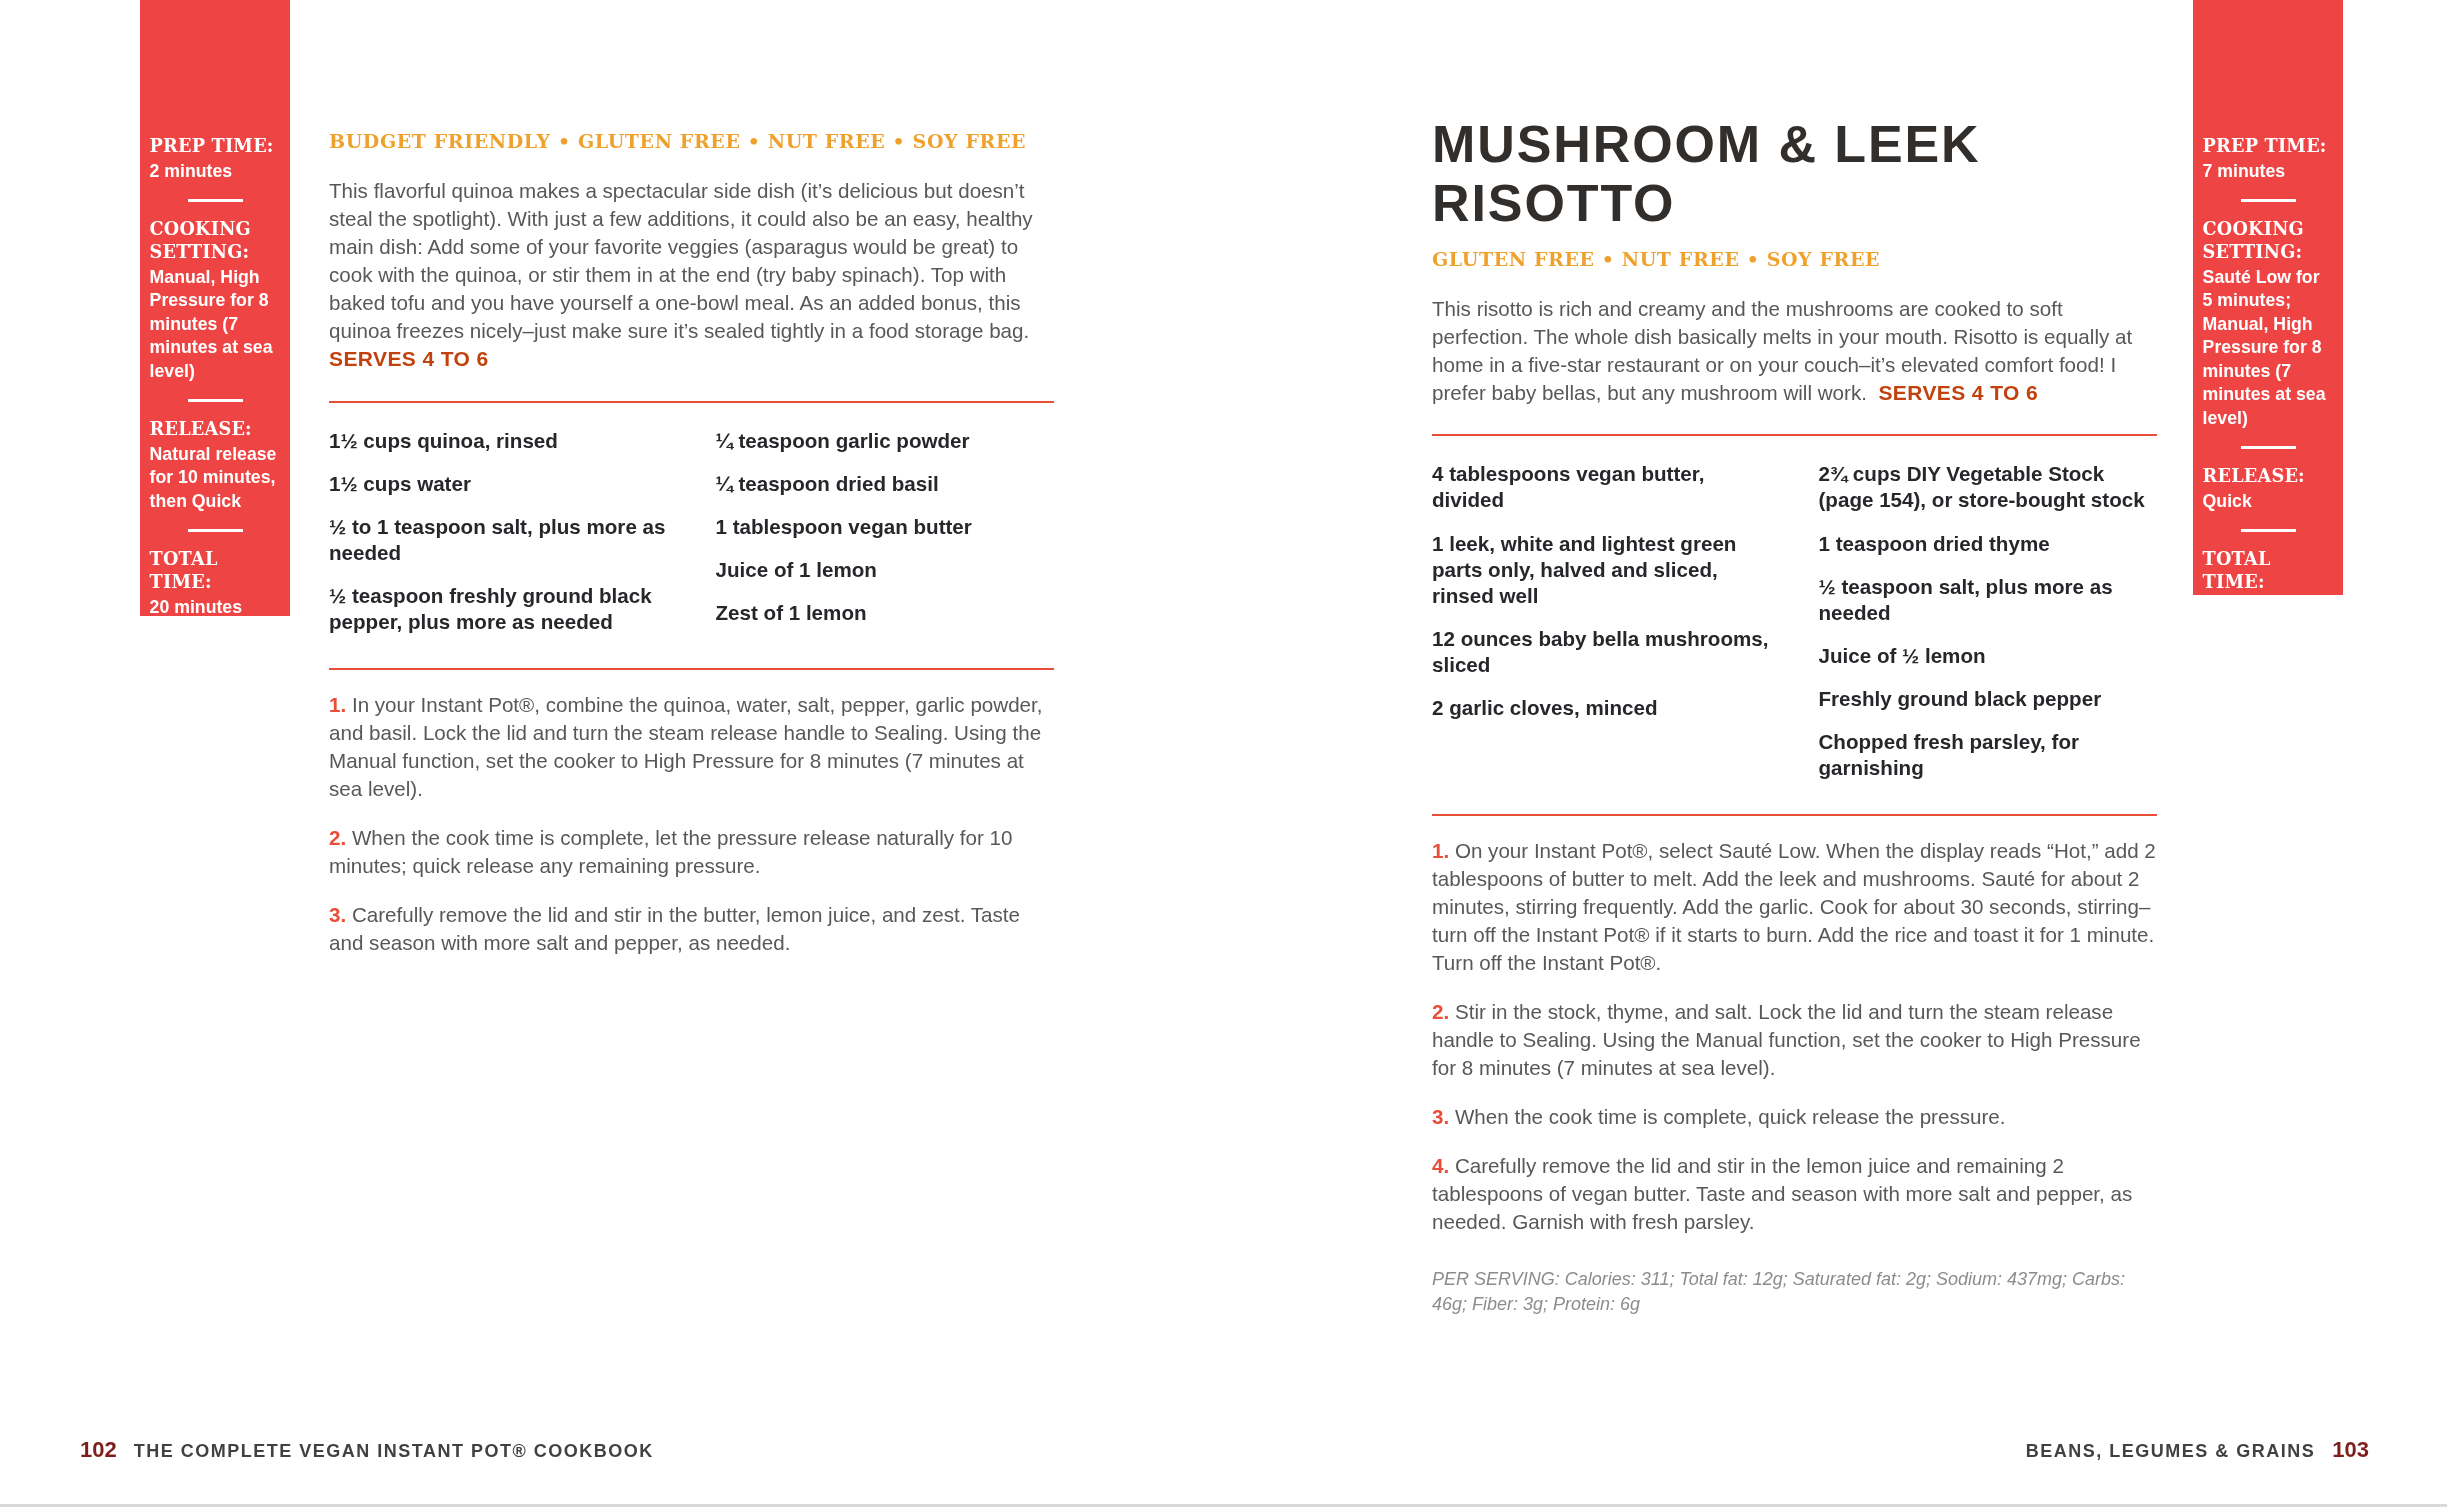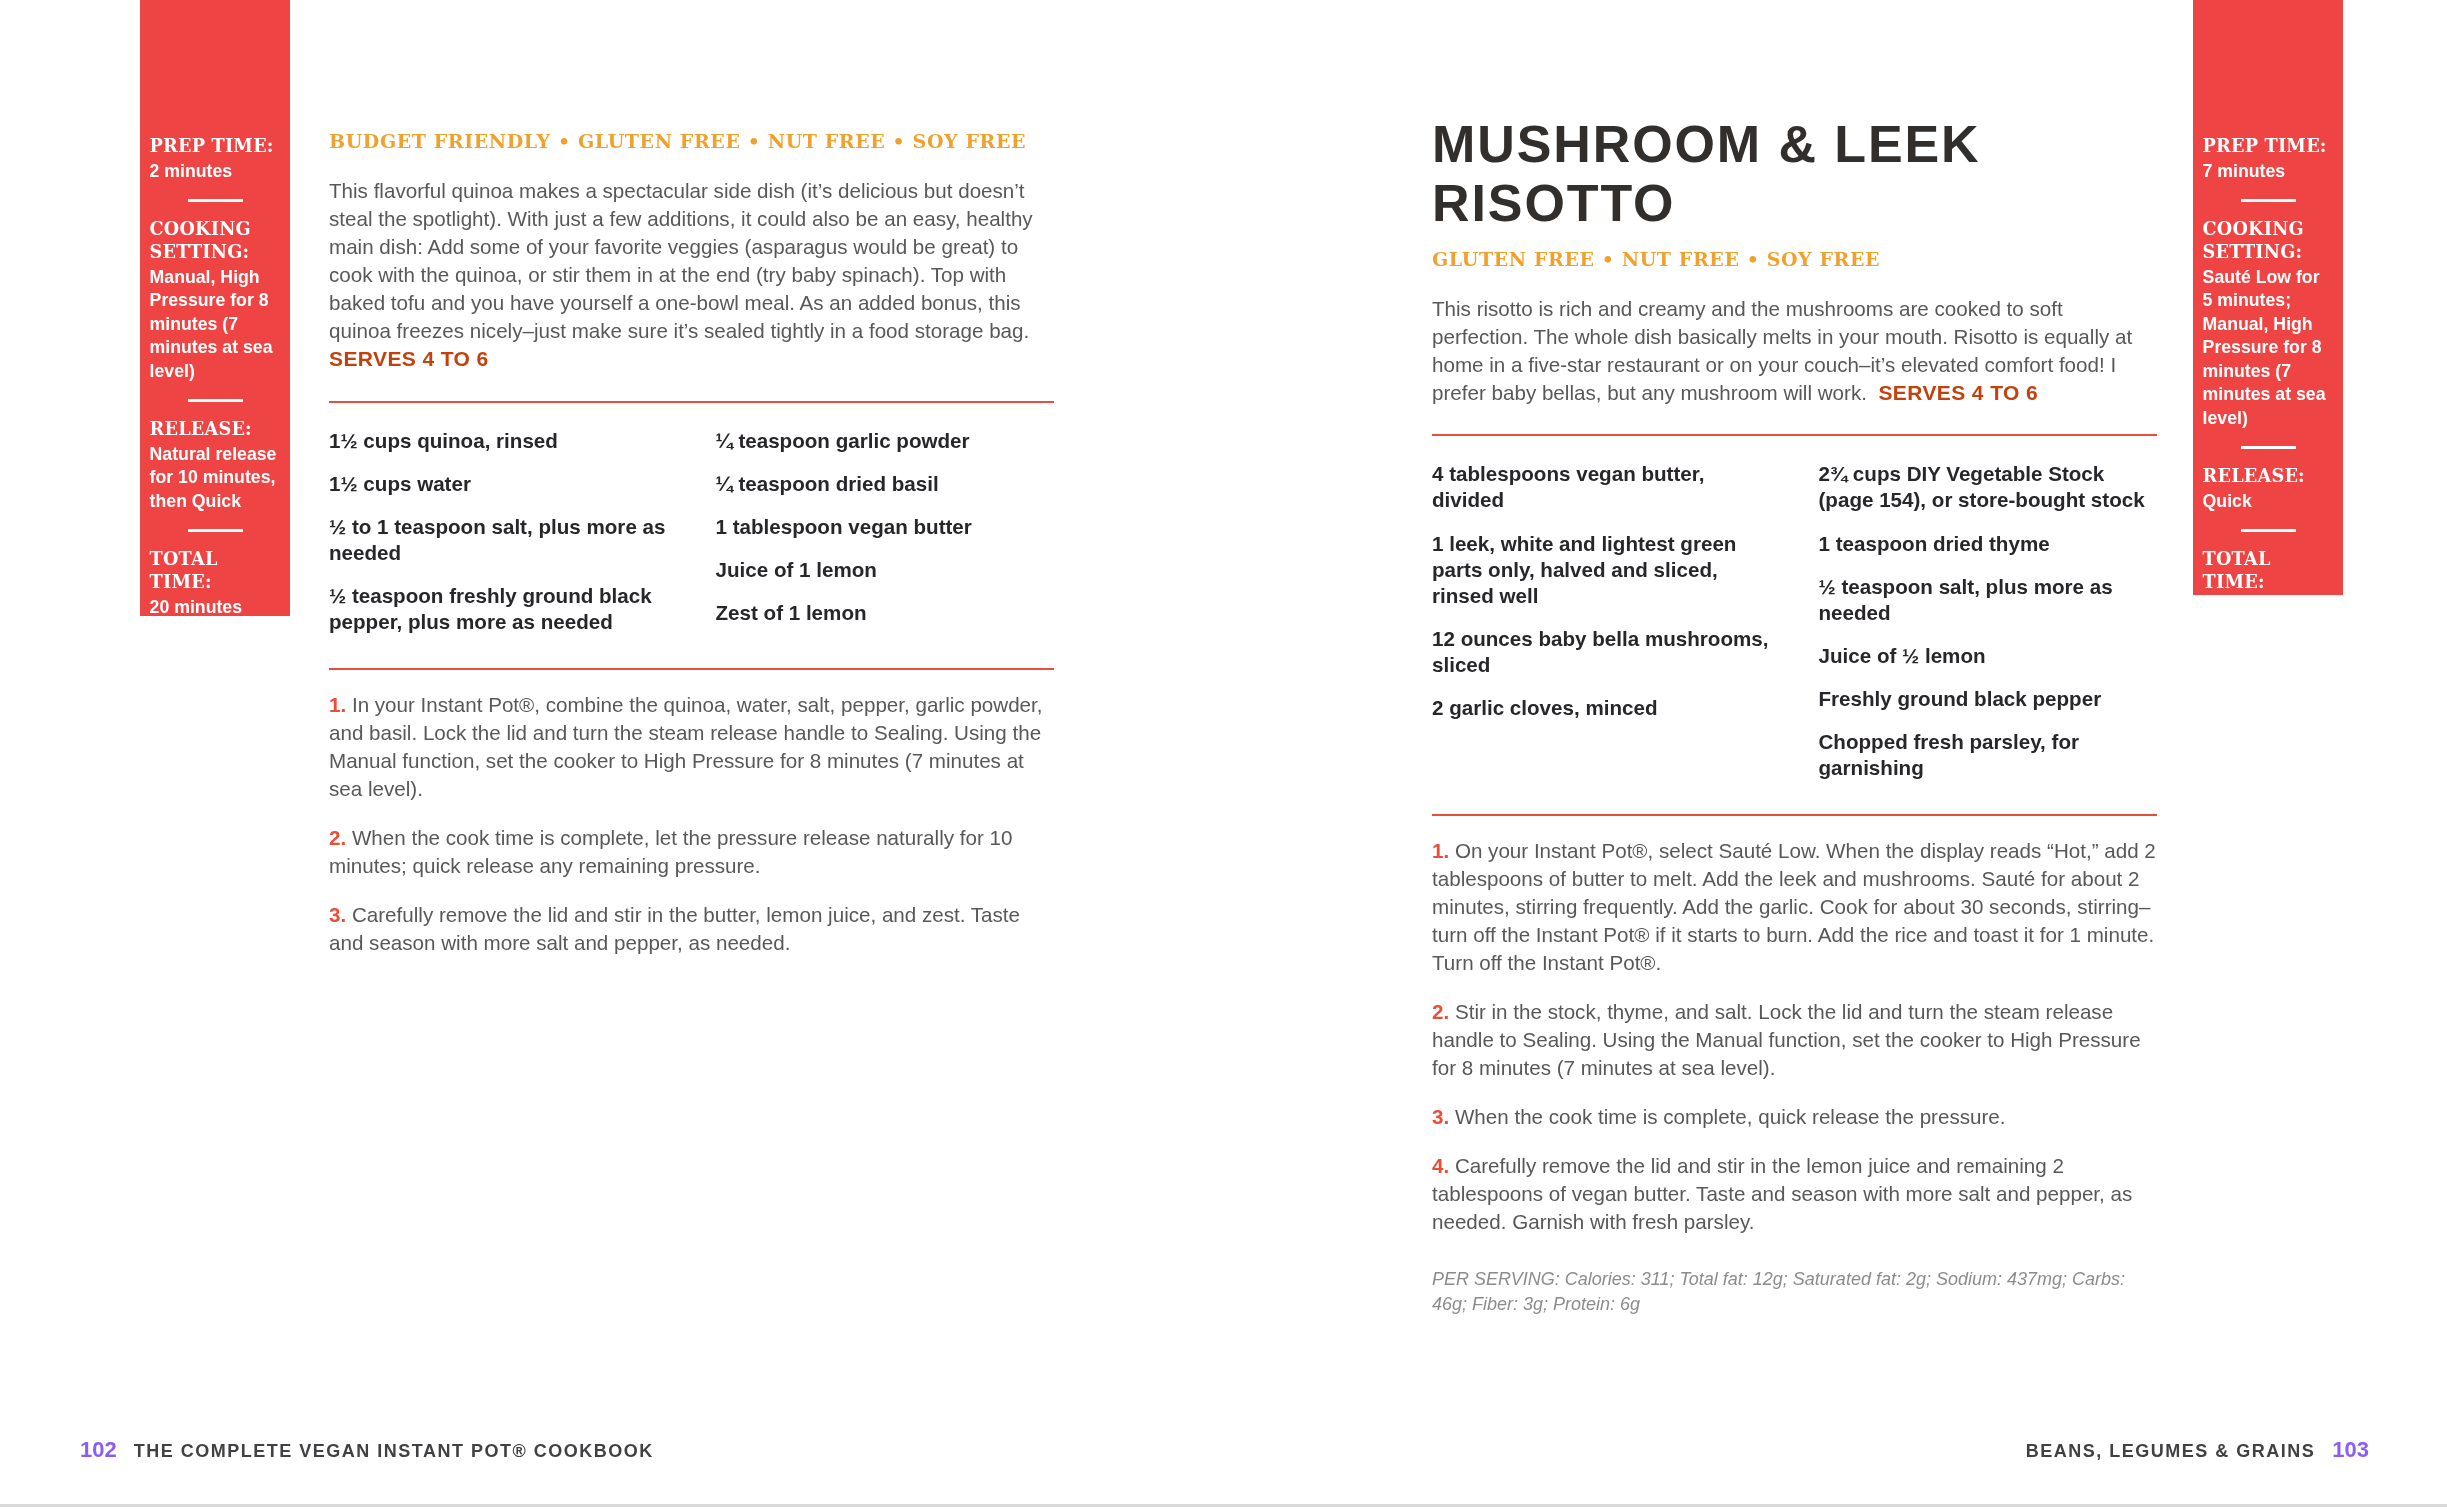--- a/index.html
+++ b/index.html
@@ -66,21 +66,21 @@
   }
   .step-num { color:#E84E38; font-weight:bold; }
   .per-serving {
     margin-top:31px;
     font-style:italic; font-size:18px; line-height:1.42; color:#8C8C8E;
   }
 
   
   .footer-left  { position:absolute; left:80px;  top:1437px; }
   .footer-right { position:absolute; right:78px; top:1437px; text-align:right; }
-  .page-num { color:#8b5cf6; font-weight:bold; font-size:22px; }
+  .page-num { color:#7f1d1d; font-weight:bold; font-size:22px; }
   .footer-text {
     color:#414144; font-weight:bold; font-size:18px; letter-spacing:1.5px;
     margin:0 0 0 17px;
   }
   .footer-right .footer-text { margin:0 17px 0 0; }
   .footer-inner { display:flex; align-items:baseline; }
 
   .page-edge {
     position:absolute; left:0; bottom:1.9px; width:100%; height:2.9px;
     background:#d9d9d9;

